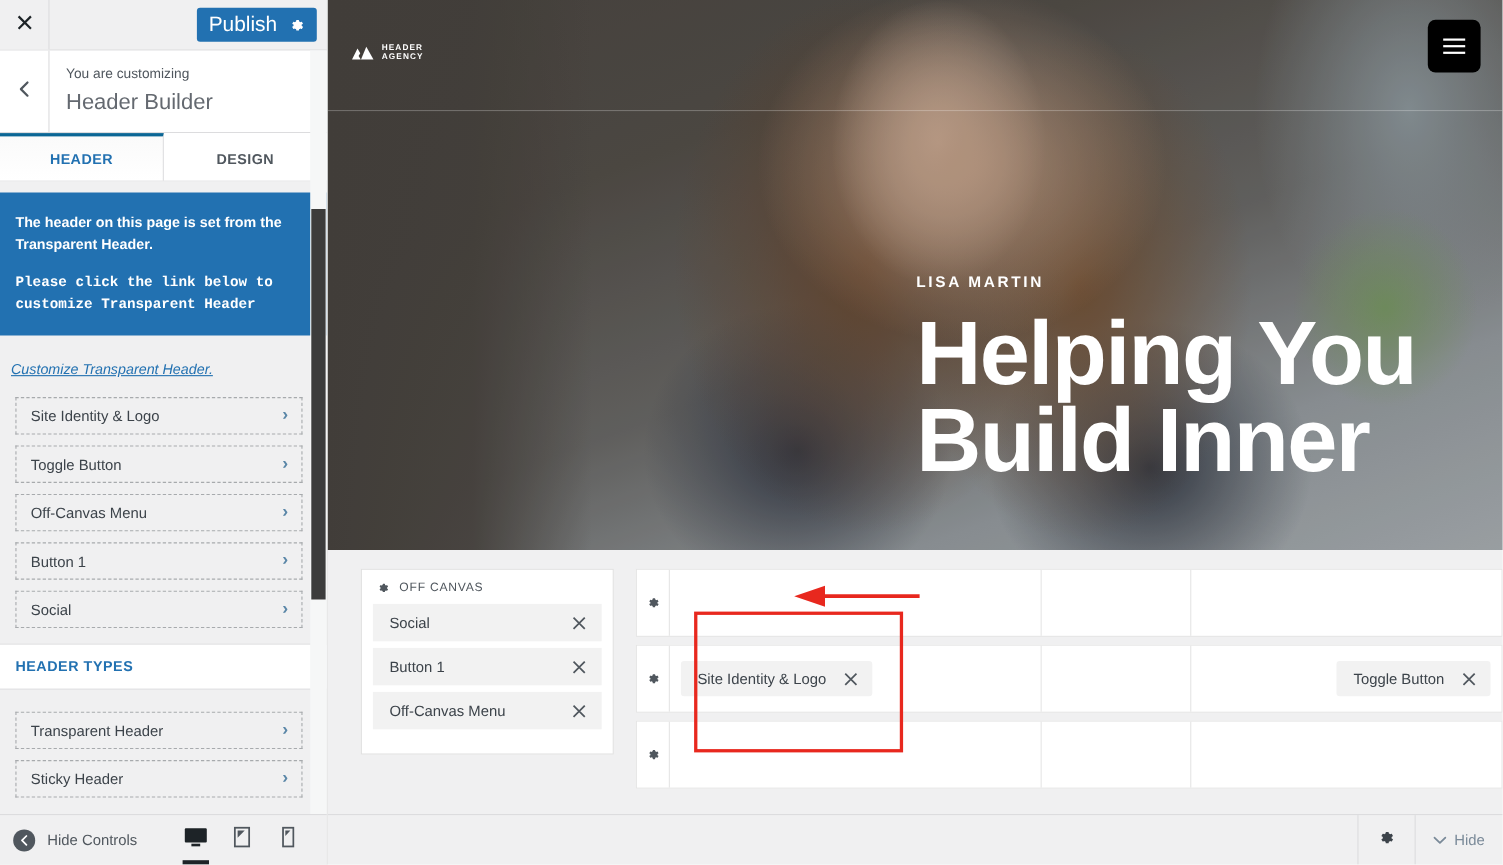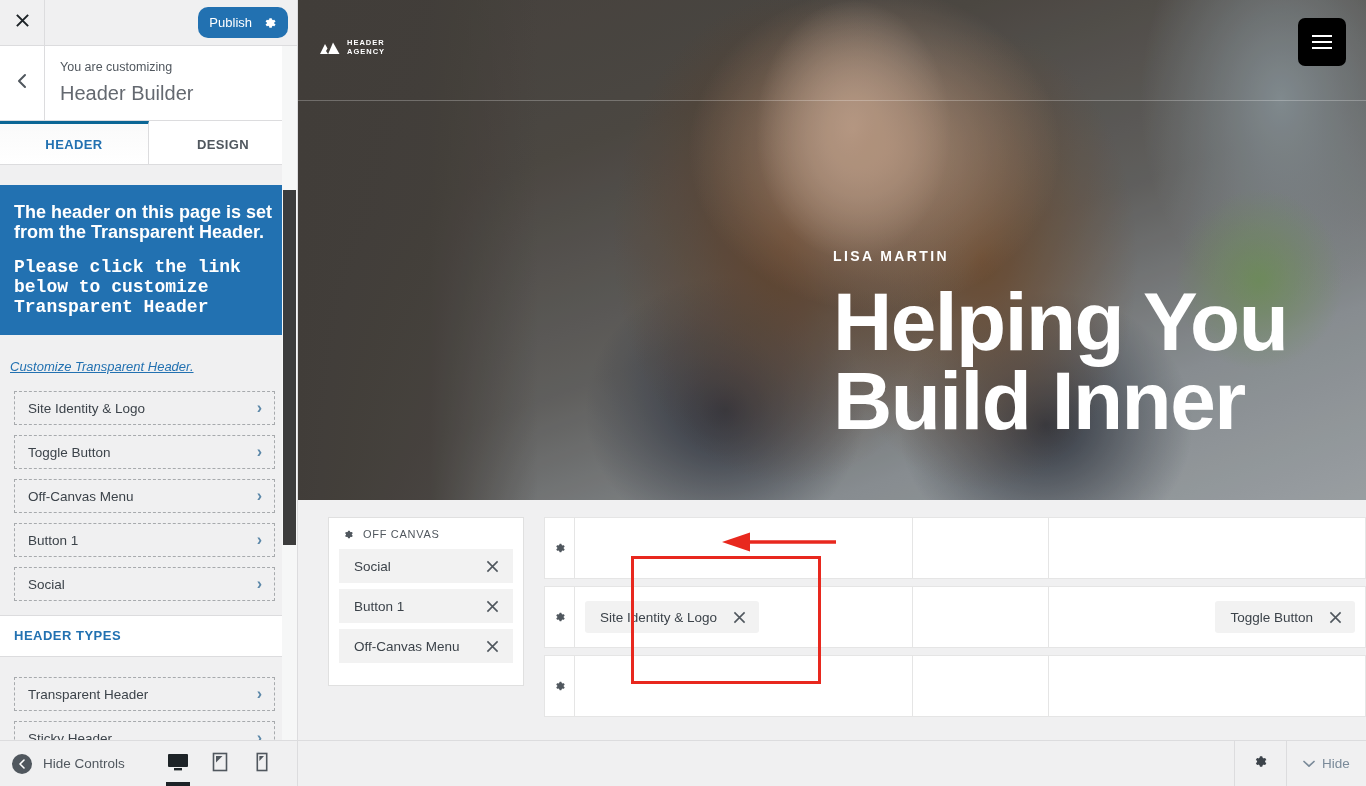--- a/index.html
+++ b/index.html
@@ -28,24 +28,24 @@
   .close-btn {
     width: 45px; height: 45px;
     display: flex; align-items: center; justify-content: center;
     border-right: 1px solid #dcdcde;
     background: #f0f0f1; cursor: pointer;
   }
   .close-btn svg { width: 15px; height: 15px; }
   .topbar-spacer { flex: 1; }
   .publish-btn {
     background: #2271b1; color: #fff;
-    height: 31px; border-radius: 10px;
+    height: 31px; border-radius: 3px;
     display: flex; align-items: center;
     padding: 0 11px; margin-right: 9px;
-    font-size: 13px; cursor: pointer; gap: 11px;
+    font-size: 19px; cursor: pointer; gap: 11px;
   }
   .publish-btn .gear { display: flex; align-items: center; }
 
   .sb-header {
     height: 75px; background: #fff;
     display: flex; align-items: stretch;
     border-bottom: 1px solid #dcdcde;
     flex: none;
   }
   .back-btn {
@@ -76,22 +76,22 @@
   }
 
   .sb-scroll {
     flex: 1; overflow: hidden; position: relative; background: #f0f0f1;
   }
   .sb-scroll-inner { padding-bottom: 10px; }
 
   .notice {
     background: #2271b1; color: #fff;
     padding: 17px 18px 18px 14px;
-    font-size: 18px; line-height: 20px; font-weight: bold;
-    margin-top: 20px;
+    font-size: 13px; line-height: 20px; font-weight: bold;
+    margin-top: 10px;
   }
   .notice p + p { margin-top: 15px; font-family: Liberation Mono, monospace; }
 
   .link-wrap { padding: 22px 14px 16px 10px; }
   .cust-link {
     color: #2271b1; font-size: 13px; font-style: italic;
     text-decoration: underline; cursor: pointer;
   }
 
   .item-list { padding: 0 22px 0 14px; }
@@ -204,21 +204,21 @@
     color: #fff; font-size: 82px; font-weight: bold;
     line-height: 79px; letter-spacing: -1.5px;
   }
 
   
   .builder {
     flex: 1; background: #f0f0f1; position: relative;
     padding: 17px 0 0 0;
   }
   .builder-grid { display: flex; }
-  .offcanvas-col { width: 196px; margin-left: 30px; flex: none; }
+  .offcanvas-col { width: 230px; margin-left: 30px; flex: none; }
   .oc-panel { background: #fff; border: 1px solid #e0e0e0; padding-bottom: 22px; }
   .oc-head {
     display: flex; align-items: center; gap: 9px;
     padding: 10px 12px 9px 14px; font-size: 11px;
     color: #50575e; letter-spacing: 0.7px;
   }
   .oc-head .gear-sm { display: flex; }
   .oc-items { padding: 0 10px; }
   .oc-item {
     background: #f2f2f2; height: 34px;

